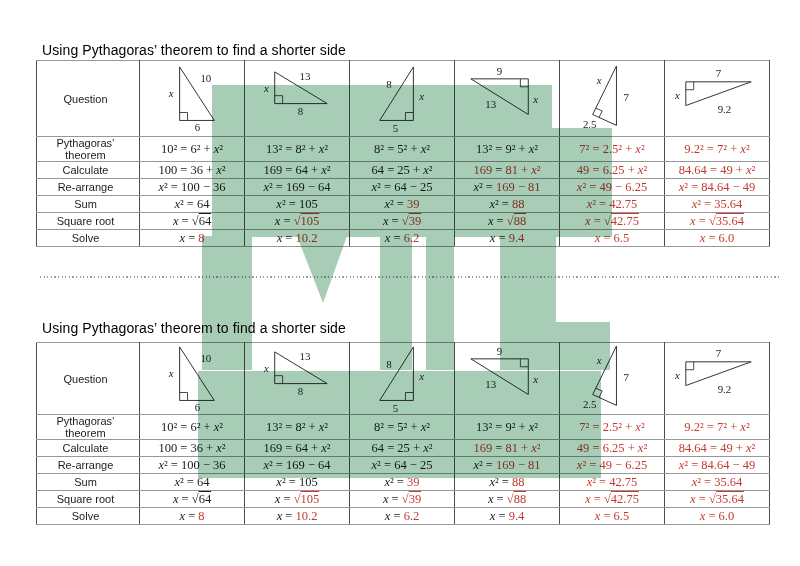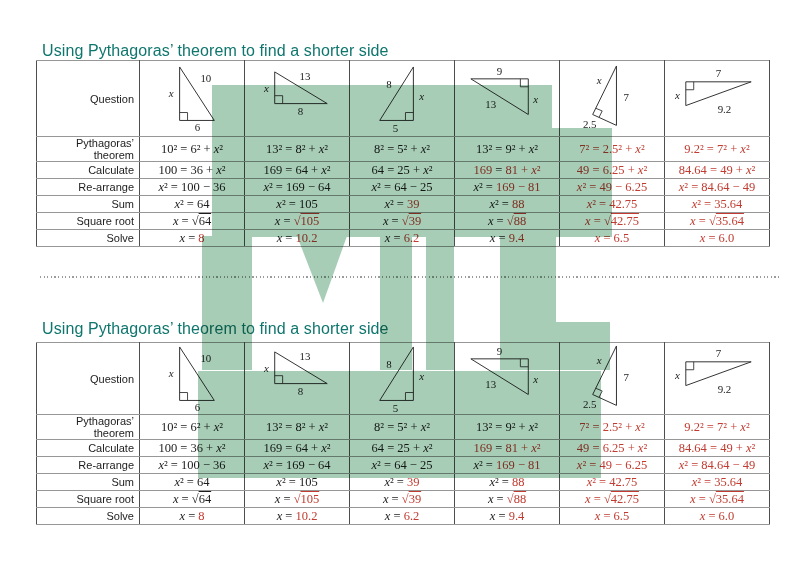--- a/index.html
+++ b/index.html
@@ -1,36 +1,36 @@
 <!DOCTYPE html>
 <html style="--answer-red: #c13b30;"><head>
 <meta charset="utf-8">
 <style>
   html,body{margin:0;padding:0;}
   body{
     width:800px;height:566px;background:#ffffff;position:relative;overflow:hidden;
     font-family:"Liberation Sans",sans-serif;
   }
   .title{
-    position:absolute;left:42px;font-size:16px;color:#0f766e;letter-spacing:.1px;
+    position:absolute;left:42px;font-size:14px;color:#000000;letter-spacing:.1px;
     white-space:nowrap;
   }
   .title.t1{top:42px;}
   .title.t2{top:320px;}
   .tblmount{position:absolute;left:36px;}
   #tbl1{top:60px;}
   #tbl2{top:342px;}
   table.ws{border-collapse:collapse;table-layout:fixed;border:1.2px solid #767676;background:transparent;}
   table.ws td{
     border-left:1px solid #4e4e4e;border-right:1px solid #4e4e4e;
     border-top:1px solid #979797;border-bottom:1px solid #979797;
     padding:0;overflow:hidden;
   }
   table.ws td.lbl{
-    text-align:right;padding-right:5px;font-size:11px;color:#1c1c1c;
+    text-align:center;padding-right:5px;font-size:11px;color:#1c1c1c;
     vertical-align:middle;background:transparent;
   }
   table.ws tr.qrow{height:76px;}
   table.ws.small tr.qrow{height:67px;}
   table.ws tr.erow{height:17px;margin-left:8px;}
   td.eq{
     font-family:"Liberation Serif",serif;font-size:12.5px;color:#1c1c1c;
     text-align:center;vertical-align:middle;white-space:nowrap;
   }
   td.eq i{font-style:italic;}

